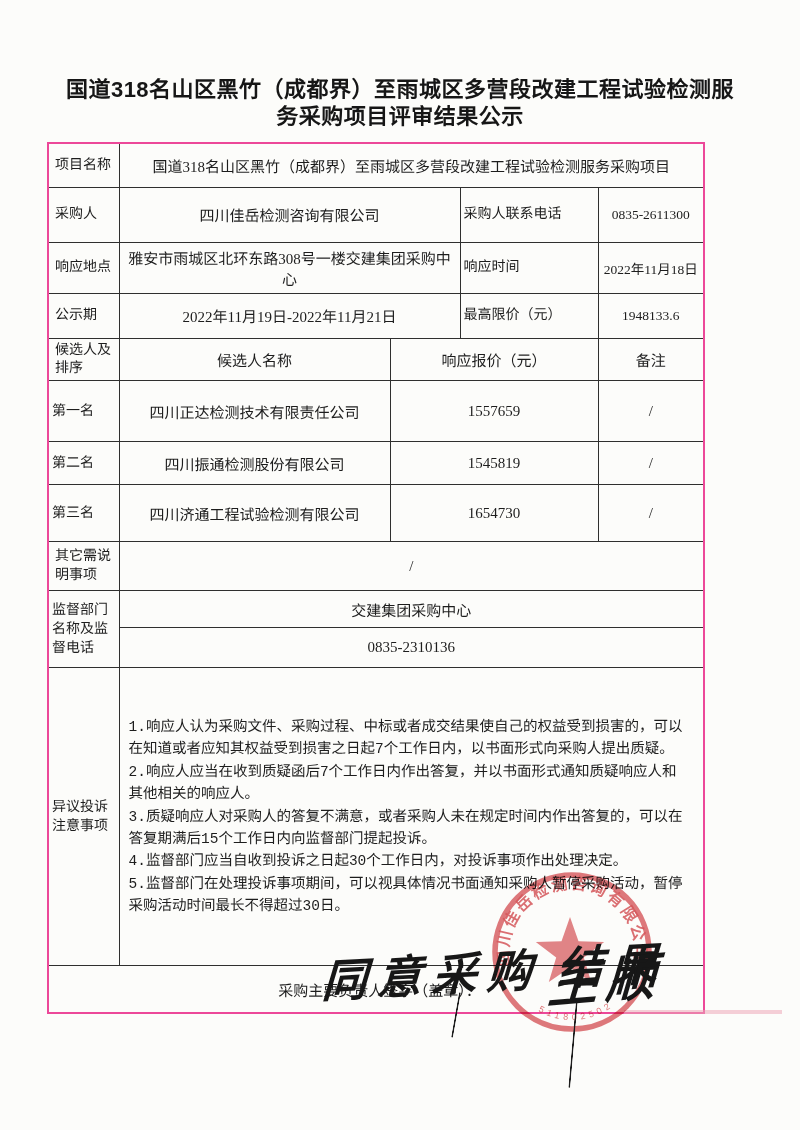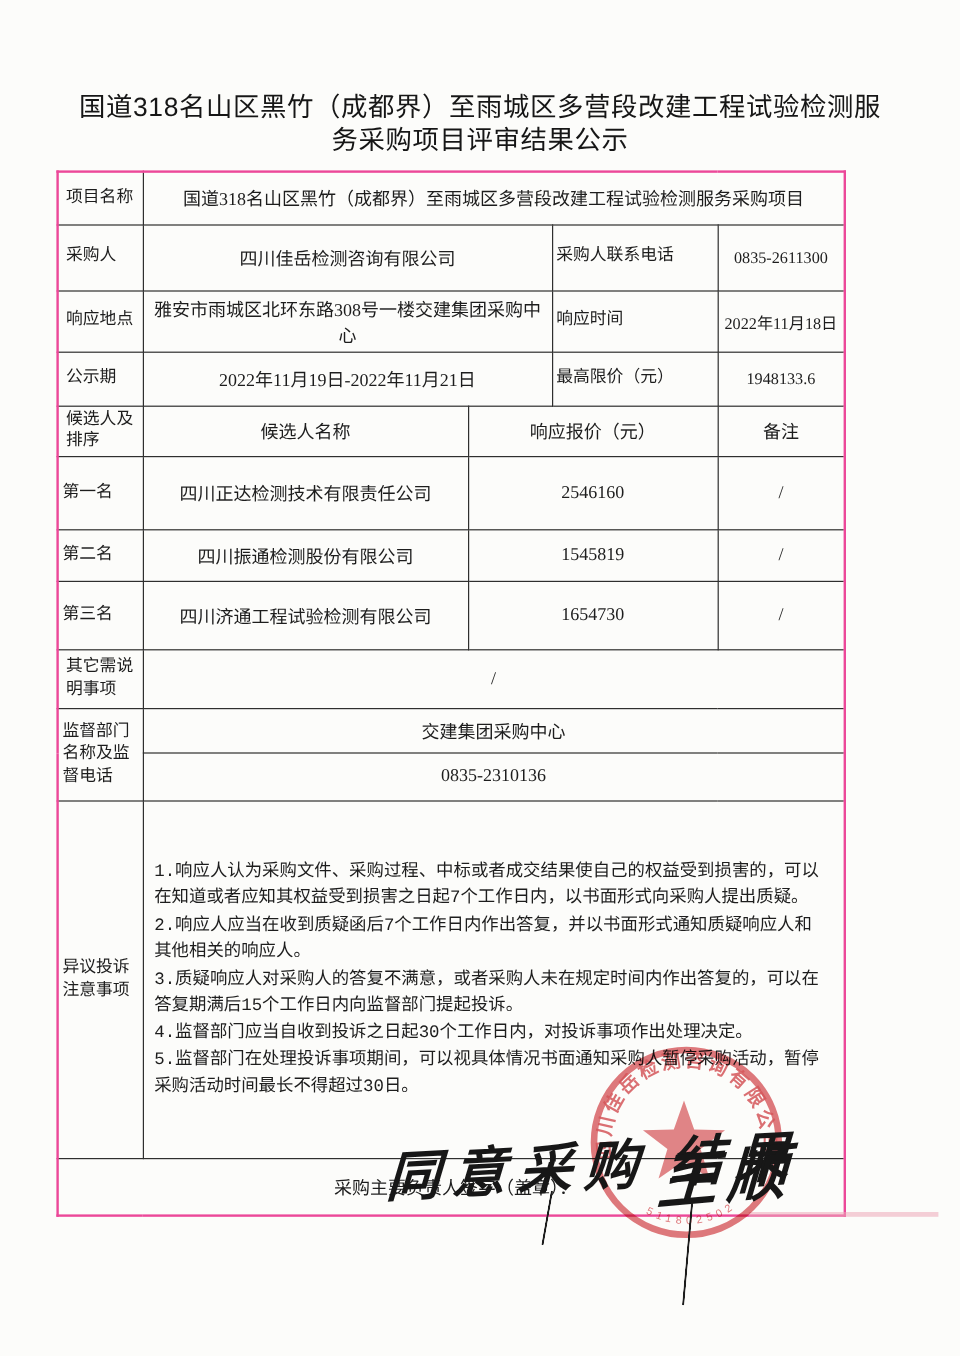--- a/index.html
+++ b/index.html
@@ -12,21 +12,21 @@
   }
   .page {
     position: relative;
     width: 800px; height: 1130px;
   }
   .doc-title {
     position: absolute;
     top: 76px; left: 60px; width: 680px;
     text-align: center;
     font-family: "Liberation Sans", sans-serif;
-    font-weight: normal;
+    font-weight: bold;
     font-size: 22px;
     line-height: 1.24;
     letter-spacing: 0.5px;
     color: #161616;
   }
   table.main {
     position: absolute;
     left: 47px; top: 142px;
     width: 656px; height: 868px;
     border-collapse: collapse;
@@ -157,21 +157,21 @@
     <tr style="height:40px">
       <td class="lbl lbl-left">候选人及排序</td>
       <td>候选人名称</td>
       <td colspan="2">响应报价（元）</td>
       <td>备注</td>
     </tr>
 
     <tr style="height:61px">
       <td class="lbl">第一名</td>
       <td>四川正达检测技术有限责任公司</td>
-      <td colspan="2">2546160</td>
+      <td colspan="2">1557659</td>
       <td>/</td>
     </tr>
 
     <tr style="height:43px">
       <td class="lbl">第二名</td>
       <td>四川振通检测股份有限公司</td>
       <td colspan="2">1545819</td>
       <td>/</td>
     </tr>
 

